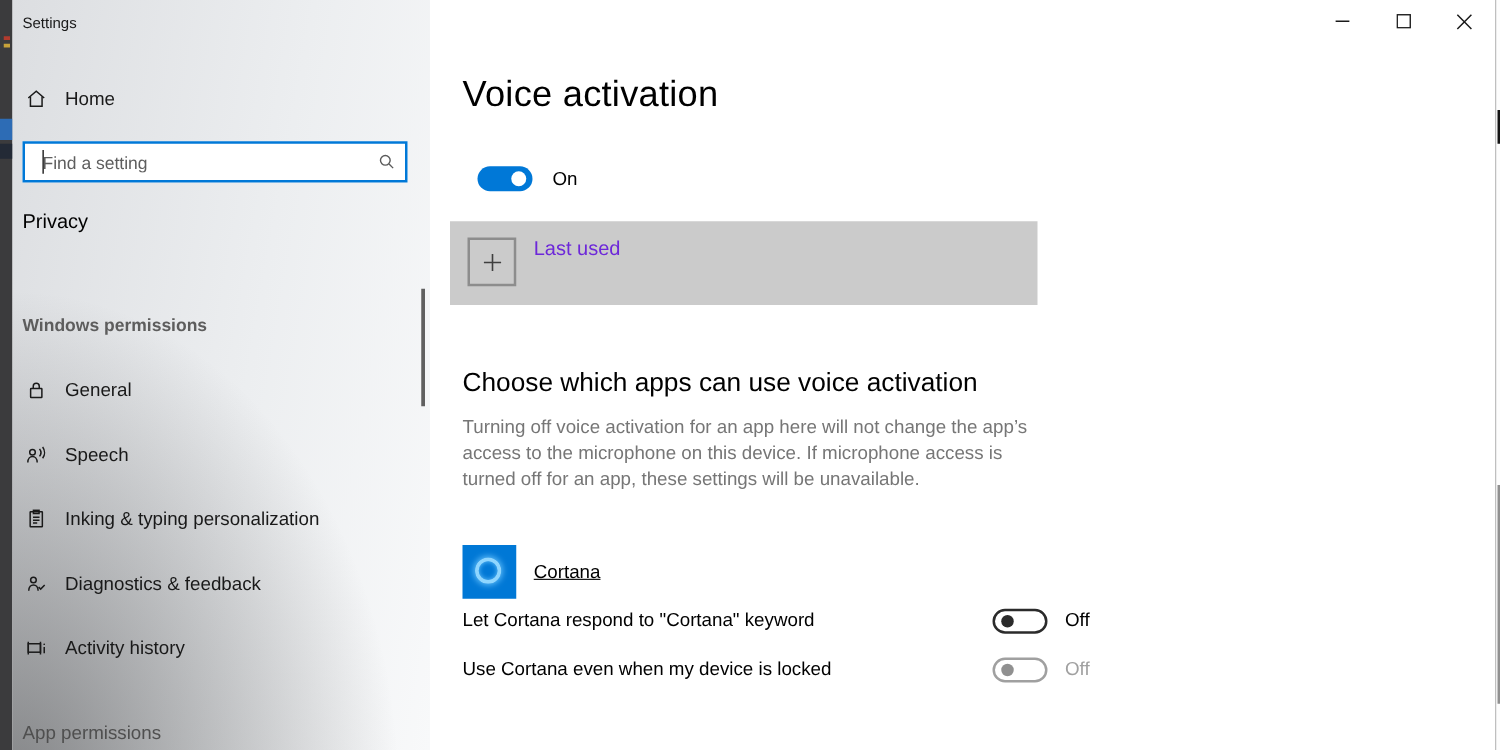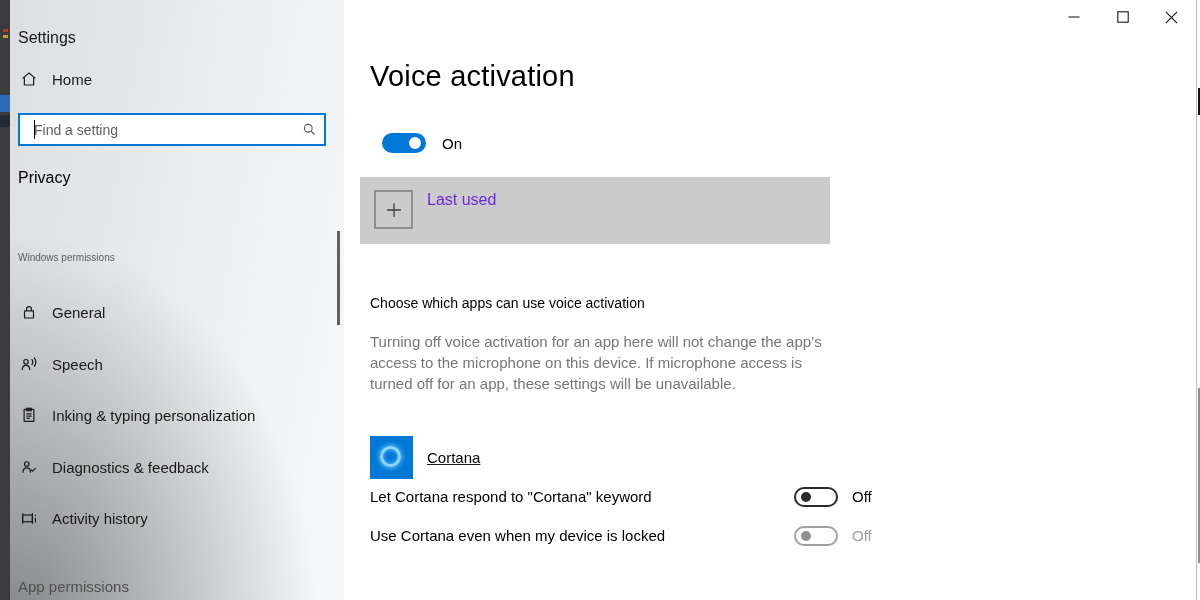--- a/index.html
+++ b/index.html
@@ -16,30 +16,30 @@
   .right-sliver { position:absolute; left:1196px; top:0; width:4px; height:600px; background:#fdfdfd; border-left:1px solid #bfbfbf; }
   .right-sliver .black-bit { position:absolute; left:1px; top:88px; width:3px; height:27px; background:#141414; }
   .right-sliver .scroll-bit { position:absolute; left:1px; top:388px; width:2px; height:175px; background:#909090; }
 
   
   .sidebar { position:absolute; left:10px; top:0; width:334px; height:600px;
     background:
       radial-gradient(ellipse 430px 560px at 0% 106%, rgba(70,71,73,0.62), rgba(70,71,73,0) 72%),
       linear-gradient(100deg, #dcdee1 0%, #eceef0 55%, #f8f9fa 100%);
   }
-  .app-title { position:absolute; left:8px; top:29px; font-size:16px; color:#1a1a1a;text-align:right; }
+  .app-title { position:absolute; left:8px; top:11px; font-size:12px; color:#1a1a1a;text-align:right; }
   .home-row { position:absolute; left:10px; top:66px; display:flex; align-items:center; gap:14px; height:26px; cursor:default; }
   .home-row .nav-label { font-size:15px; }
   .search-box { position:absolute; left:8px; top:113px; width:308px; height:33px; background:#fff; border:2px solid var(--accent,#0078d7); display:flex; align-items:center; }
   .search-box input { flex:1; border:none; outline:none; font-family:Liberation Sans, sans-serif; font-size:14px; color:#1a1a1a; padding-left:14px; background:transparent; }
   .search-box input::placeholder { color:#5e5e5e; opacity:1; }
   .search-caret { position:absolute; left:14px; top:5px; width:1px; height:19px; background:#000; }
   .search-icon { width:30px; display:flex; justify-content:center; align-items:center; }
   .category-title { position:absolute; left:8px; top:169px; font-size:16px; font-weight:normal; color:#000; }
-  .section-label { position:absolute; left:8px; font-size:10px; color:#5d5d5d; }
+  .section-label { position:absolute; left:8px; font-size:14px; color:#5d5d5d;font-weight:bold; }
   .nav-item { position:absolute; left:10px; display:flex; align-items:center; gap:14px; height:26px; cursor:default; }
   .nav-item .nav-label { font-size:15px; color:#191919; }
   .nav-icon { width:18px; height:18px; display:block; flex:0 0 18px; }
   .nav-icon svg { display:block; }
   .footer-label { position:absolute; left:8px; top:578px; font-size:15px; color:#4f4f4f; }
   .side-scroll-thumb { position:absolute; left:327px; top:231px; width:3px; height:94px; background:#606060; }
 
   
   .main { position:absolute; left:344px; top:0; width:852px; height:600px; background:#fff; }
 
@@ -57,21 +57,21 @@
   .toggle.off { width:44px; height:20px; border:2px solid #2b2b2b; background:transparent; }
   .toggle.off .knob { width:10px; height:10px; background:#2b2b2b; left:5px; top:3px; }
   .toggle.off.disabled { border-color:#a0a0a0; }
   .toggle.off.disabled .knob { background:#909090; }
   .state-label { font-size:15px; color:#000; }
 
   .last-used-item { position:absolute; left:16px; top:177px; width:470px; height:67px; background:var(--selected-item-bg,#cbcbcb); }
   .add-btn { position:absolute; left:14px; top:13px; width:39px; height:39px; border:2px solid #8d8d8d; background:transparent; display:flex; align-items:center; justify-content:center; cursor:default; }
   .last-used-label { position:absolute; left:67px; top:14px; font-size:16px; color:#6d28d9; }
 
-  .apps-heading { position:absolute; left:26px; top:295px; font-size:14px; font-weight:400; color:#000; }
+  .apps-heading { position:absolute; left:26px; top:295px; font-size:21px; font-weight:400; color:#000; }
   .apps-desc { position:absolute; left:26px; top:331px; width:466px; font-size:15px; line-height:21px; color:var(--description-text,#767676); }
 
   .app-header { position:absolute; left:26px; top:436px; display:flex; align-items:center; gap:14px;text-decoration:underline; }
   .cortana-tile { width:43px; height:43px; background:var(--cortana-tile,#0078d6); position:relative; flex:0 0 43px; }
   .cortana-ring { position:absolute; left:50%; top:50%; width:21px; height:21px; margin:-12px 0 0 -12px; border:3px solid #8fd6ff; border-radius:50%; box-shadow:0 0 5px 1px rgba(110,200,255,0.9), inset 0 0 4px rgba(110,200,255,0.9); }
   .app-name { font-size:15px; color:#000; }
 
   .setting-row { position:absolute; left:26px; width:810px; height:22px; }
   .setting-row .row-label { position:absolute; left:0; top:1px; font-size:15px; color:#000; }
   .setting-row .toggle { position:absolute; left:424px; top:0; }

